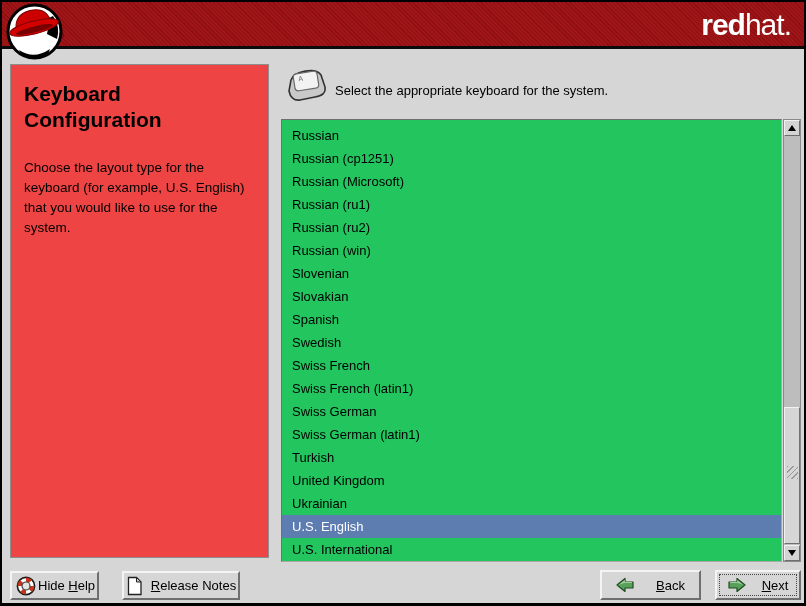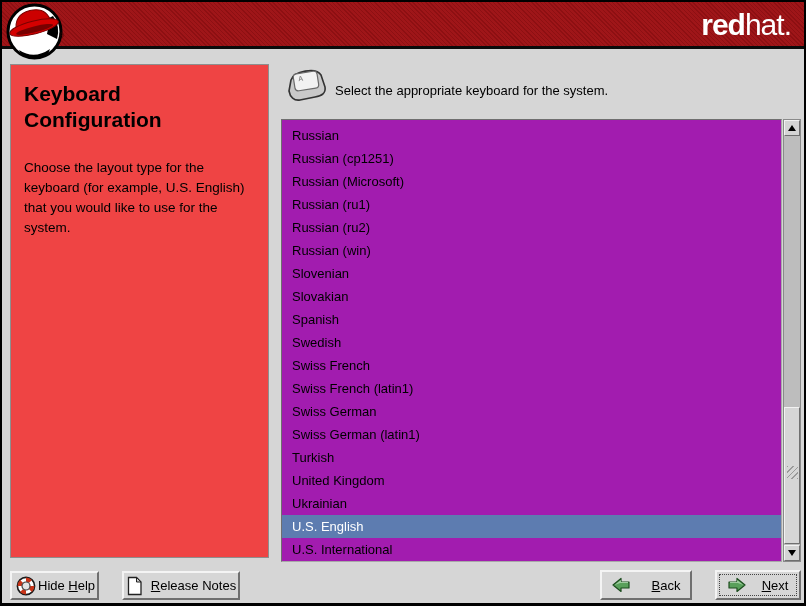--- a/index.html
+++ b/index.html
@@ -40,21 +40,21 @@
     font-size:13.5px; line-height:20px; margin:24px 0 0 0; max-width:236px;
   }
   
   .kb-icon{position:absolute; left:284px; top:64px; width:42px; height:42px;}
   .instruction{
     position:absolute; left:333px; top:81px; font-size:13px; white-space:nowrap;
   }
   
   .list{
     position:absolute; left:279px; top:117px; width:501px; height:443px;
-    background:#a21caf; box-sizing:border-box; overflow:hidden; padding-top:4px;
+    background:#22c55e; box-sizing:border-box; overflow:hidden; padding-top:4px;
     border:1px solid; border-color:#6f6f6f #a8a8a8 #a8a8a8 #6f6f6f;
   }
   .row{
     height:23px; line-height:23px; padding-left:10px; font-size:13px;
     white-space:nowrap; cursor:default;
   }
   .row.selected{ background:var(--sel,#5d7cb0); color:#fff; }
   
   .scrollbar{
     position:absolute; left:781px; top:117px; width:18px; height:443px;
@@ -82,21 +82,21 @@
   
   .btn{
     position:absolute; height:29px; background:#d6d6d6; box-sizing:border-box;
     border:2px solid; border-color:#f4f4f4 #6f6f6f #6f6f6f #f4f4f4;
     display:flex; align-items:center; font-size:13px; cursor:default;
     padding:0 6px; gap:8px; white-space:nowrap;
   }
   .btn .mn{text-decoration:underline;}
   .btn-hide-help{left:8px; top:569px; width:89px; padding-left:4px; gap:2px;}
   .btn-release-notes{left:120px; top:569px; width:118px; justify-content:center;}
-  .btn-back{left:598px; top:568px; width:92px; height:30px; justify-content:center; gap:22px;}
+  .btn-back{left:598px; top:568px; width:101px; height:30px; justify-content:center; gap:22px;}
   .btn-next{left:713px; top:568px; width:86px; height:30px; justify-content:center; gap:16px; position:absolute;text-align:right;}
   .btn-next::after{
     content:""; position:absolute; left:2px; top:2px; right:2px; bottom:2px;
     border:1px dotted #444; pointer-events:none;
   }
   .icon{display:inline-block; line-height:0;}
 </style>
 </head>
 <body>
 

